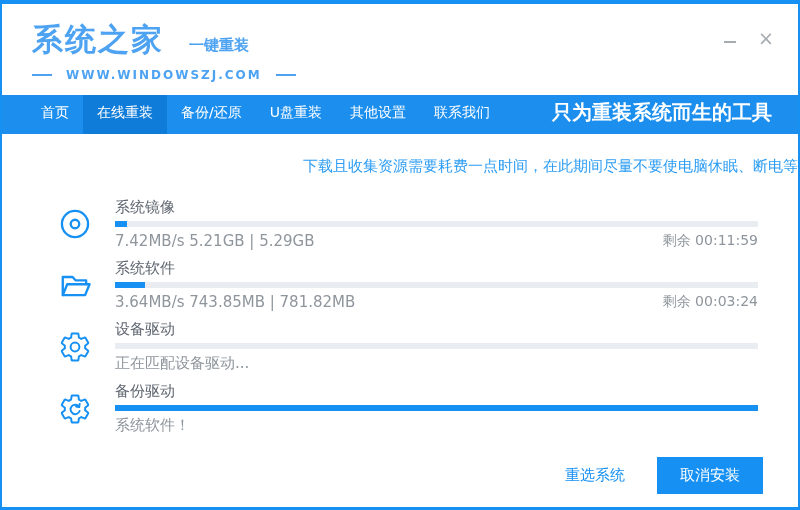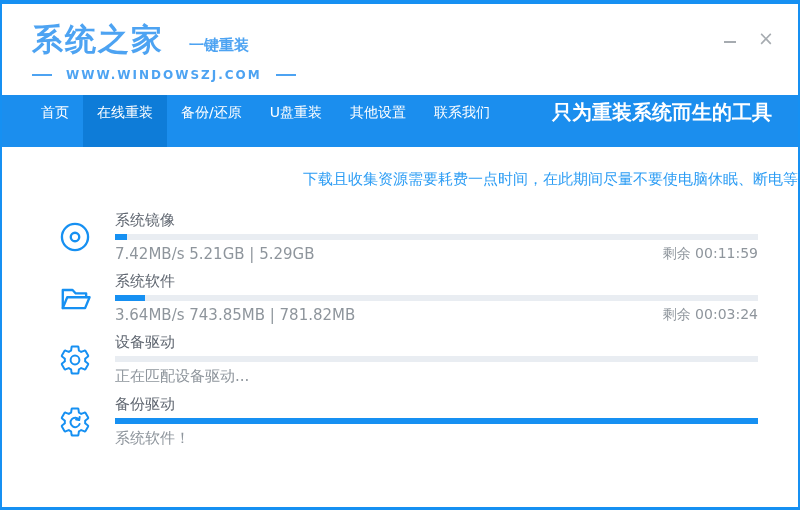--- a/index.html
+++ b/index.html
@@ -29,21 +29,21 @@
   .logo-title{font-size:31px;font-weight:bold;color:var(--logo);letter-spacing:2px;}
   .logo-subtitle{font-size:15px;font-weight:bold;color:var(--logo);margin-left:25px;}
   .logo-sub{display:flex;align-items:center;margin-top:7px;}
   .logo-dash{width:20px;height:2px;background:var(--logo);display:inline-block;}
   .logo-site{font-size:12px;font-weight:bold;color:var(--logo);letter-spacing:2px;margin:0 14px;}
   .win-controls{display:flex;align-items:flex-start;gap:16px;margin:24px 22px 0 0;}
   .win-btn{width:20px;height:20px;display:flex;align-items:center;justify-content:center;
     color:var(--control);cursor:pointer;font-size:19px;line-height:1;}
   .min-glyph{width:12px;height:2px;background:var(--control);display:inline-block;margin-top:8px;}
   
-  .nav{height:52px;background:var(--nav);display:flex;align-items:stretch;padding-left:25px;flex-shrink:0;}
+  .nav{height:39px;background:var(--nav);display:flex;align-items:stretch;padding-left:25px;flex-shrink:0;}
   .nav-tab{color:#fff;font-size:14px;line-height:35px;padding:0 14px;cursor:pointer;white-space:nowrap;}
   .nav-tab.active{background:var(--accent-dark);}
   .nav-slogan{margin-left:auto;color:#fff;font-size:20px;font-weight:bold;line-height:35px;padding-right:26px;white-space:nowrap;}
   
   .content{flex:1;position:relative;background:#fff;}
   .notice{padding-top:23px;text-align:right;color:var(--notice);font-size:15px;}
   .tasks{margin:22px 40px 0 55px;}
   .task{display:flex;align-items:center;margin-bottom:9px;}
   .task-icon{width:36px;height:36px;margin-right:22px;flex-shrink:0;display:flex;align-items:center;justify-content:center;}
   .task-icon svg{display:block;}
@@ -172,15 +172,19 @@
             </div>
           <div class="task-meta">
             <span class="task-status">系统软件！</span>
             <span class="task-remaining"></span>
           </div>
         </div>
       </div>
 
     </div>
 
+    <div class="footer">
+      <a class="reselect-link">重选系统</a>
+      <button class="cancel-btn">取消安装</button>
+    </div>
   </div>
 
 </div>
 
 </body></html>

